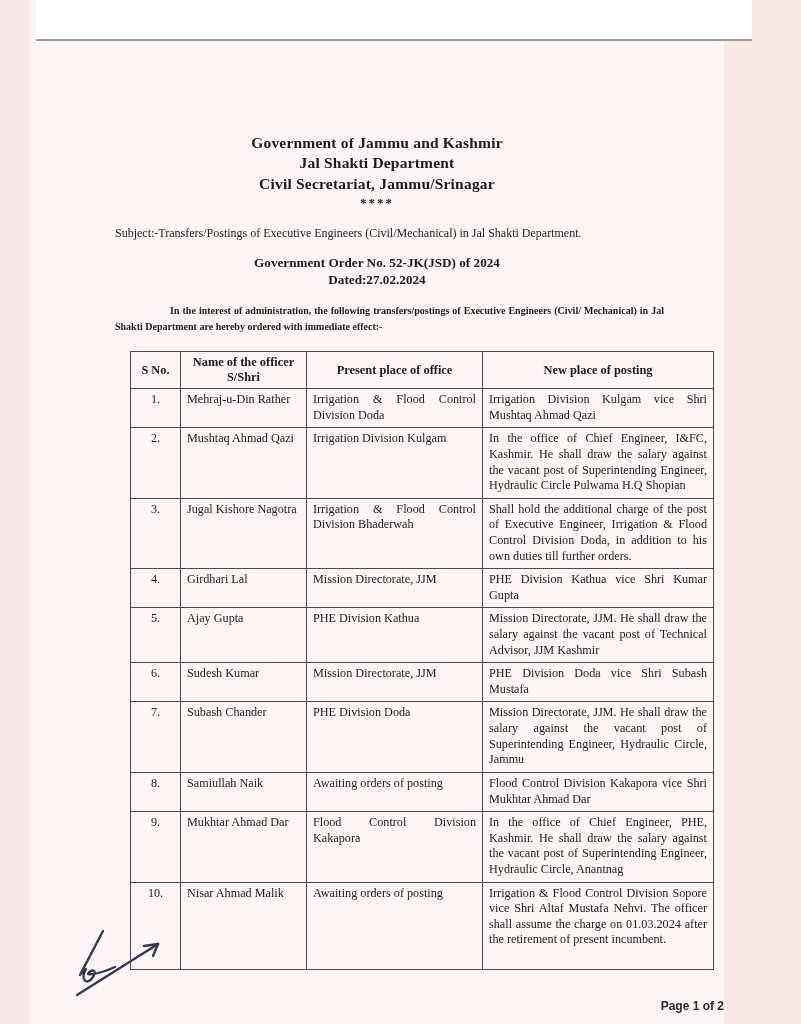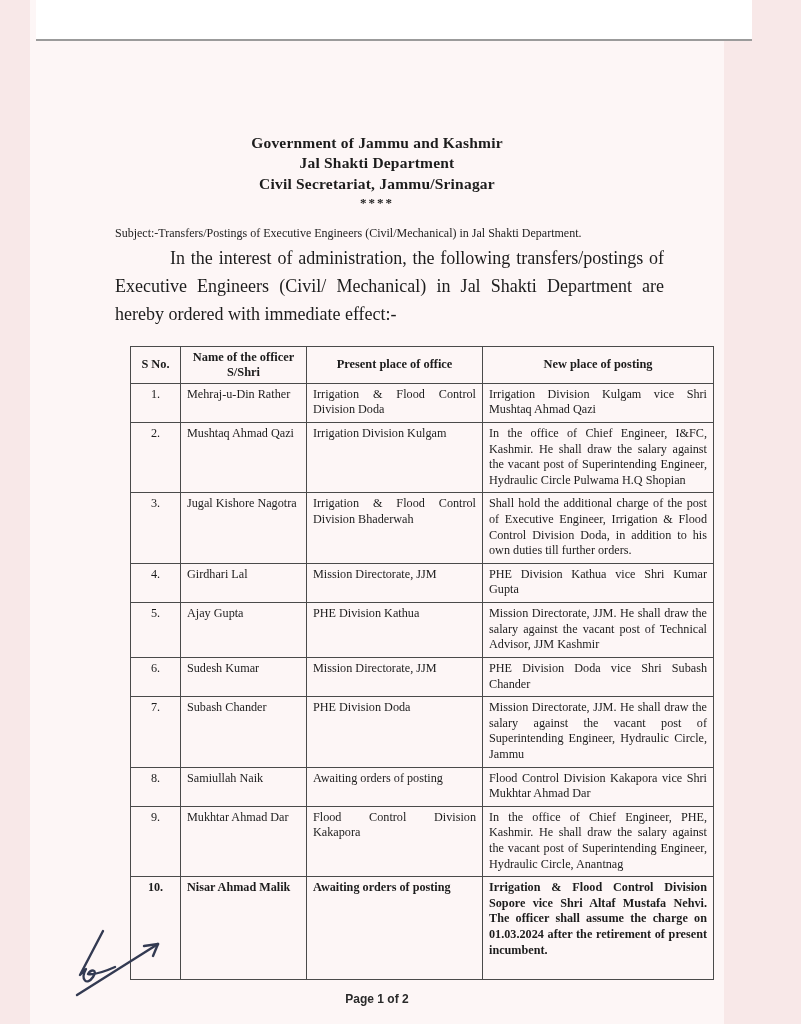--- a/index.html
+++ b/index.html
@@ -48,25 +48,26 @@
   .subject-label { flex: 0 0 auto; }
   .subject-text { }
   .order-block {
     margin-top: 14px;
     text-align: center;
     font-weight: bold;
     font-size: 13.2px;
     line-height: 1.25;
   }
   .intro {
-    margin: 4px 60px 0 85px;
-    font-size: 18px;
+    margin: 15px 60px 0 85px;
+    font-size: 10px;
     line-height: 1.55;
     text-align: justify;
     text-indent: 55px;
+    font-weight: bold;
   }
   table.order-table {
     margin: 17px 0 0 100px;
     width: 583px;
     border-collapse: collapse;
     table-layout: fixed;
     font-size: 12.2px;
     line-height: 1.28;
   }
   .order-table col.c-sno     { width: 50px; }
@@ -81,24 +82,24 @@
   .order-table th {
     font-size: 12.4px;
     font-weight: bold;
     text-align: center;
     vertical-align: middle;
     padding: 3px 4px;
     line-height: 1.2;
   }
   td.cell-sno { text-align: center; }
   td.cell-name, td.cell-present, td.cell-new { text-align: justify; }
-  tr.last-row td { padding-bottom: 21px; font-weight: bold; }
+  tr.last-row td { padding-bottom: 21px; }
   .footer {
-    margin-top: 12px;
-    text-align: center;
+    margin-top: 29px;
+    text-align: right;
     font-family: "Liberation Sans", sans-serif;
     font-weight: bold;
     font-size: 12px;
     color: #2a2a2a;
   }
   .signature {
     position: absolute;
     left: 40px;
     top: 925px;
   }
@@ -115,20 +116,24 @@
     <div>Jal Shakti Department</div>
     <div>Civil Secretariat, Jammu/Srinagar</div>
   </div>
   <div class="stars">****</div>
 
   <div class="subject-row">
     <span class="subject-label">Subject:-</span>
     <span class="subject-text">Transfers/Postings of Executive Engineers (Civil/Mechanical) in Jal Shakti Department.</span>
   </div>
 
+  <div class="order-block">
+    <div>Government Order No. 52-JK(JSD) of 2024</div>
+    <div>Dated:27.02.2024</div>
+  </div>
 
   <p class="intro">In the interest of administration, the following transfers/postings of Executive Engineers (Civil/ Mechanical) in Jal Shakti Department are hereby ordered with immediate effect:-</p>
 
   <table class="order-table">
     <colgroup>
       <col class="c-sno">
         <col class="c-name">
         <col class="c-present">
         <col class="c-new">
     </colgroup>
@@ -171,21 +176,21 @@
       <tr>
         <td class="cell-sno">5.</td>
         <td class="cell-name">Ajay Gupta</td>
         <td class="cell-present">PHE Division Kathua</td>
         <td class="cell-new">Mission Directorate, JJM. He shall draw the salary against the vacant post of Technical Advisor, JJM Kashmir</td>
       </tr>
       <tr>
         <td class="cell-sno">6.</td>
         <td class="cell-name">Sudesh Kumar</td>
         <td class="cell-present">Mission Directorate, JJM</td>
-        <td class="cell-new">PHE Division Doda vice Shri Subash Chander</td>
+        <td class="cell-new">PHE Division Doda vice Shri Subash Mustafa</td>
       </tr>
       <tr>
         <td class="cell-sno">7.</td>
         <td class="cell-name">Subash Chander</td>
         <td class="cell-present">PHE Division Doda</td>
         <td class="cell-new">Mission Directorate, JJM. He shall draw the salary against the vacant post of Superintending Engineer, Hydraulic Circle, Jammu</td>
       </tr>
       <tr>
         <td class="cell-sno">8.</td>
         <td class="cell-name">Samiullah Naik</td>

